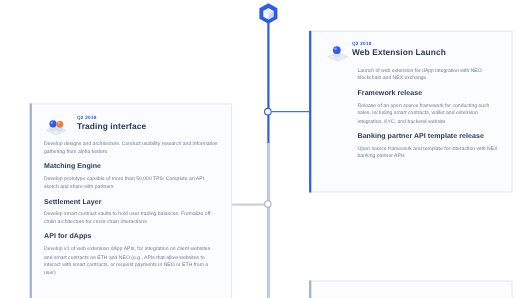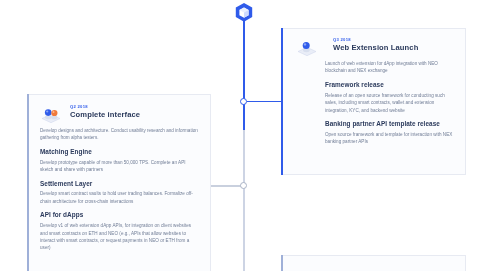--- a/index.html
+++ b/index.html
@@ -54,21 +54,21 @@
   .card-right{
     left:281px;top:28px;width:185px;height:147px;
   }
   .card-bottom{
     left:281px;top:255px;width:185px;height:40px;
   }
 
   .card-inner{padding:8px 11px 8px 14px;}
 
   .card-head{
-    display:flex;align-items:flex-start;gap:15px;
+    display:flex;align-items:flex-start;gap:2px;
   }
   .icon-3d{flex:0 0 auto;width:22px;height:18px;margin-top:2px;}
 
   .head-text{flex:1 1 auto;min-width:0;}
   .quarter{
     font-size:4.2px;
     letter-spacing:0.25px;
     color:#2f5bea;
     font-weight:bold;
     line-height:1.2;
@@ -146,21 +146,21 @@
             <ellipse cx="8.2" cy="11.2" rx="3.1" ry="2.1" fill="#d8dfee"></ellipse>
             <ellipse cx="14.2" cy="11.2" rx="3.1" ry="2.1" fill="#d8dfee"></ellipse>
             <circle cx="8.2" cy="6.6" r="3.3" fill="#2f5bea"></circle>
             <circle cx="7.2" cy="5.5" r="1.1" fill="#8aa5f5"></circle>
             <circle cx="14.4" cy="7.0" r="3.1" fill="#f07a3c"></circle>
             <circle cx="13.5" cy="6.0" r="1.0" fill="#ffb68c"></circle>
           </svg>
         </div>
         <div class="head-text">
           <div class="quarter">Q2 2018</div>
-          <div class="title">Complete interface</div>
+          <div class="title">Trading interface</div>
         </div>
       </div>
 
       <div class="lead-body">Develop designs and architecture. Conduct usability research and information gathering from alpha testers.</div>
 
       <div class="sec">
         <div class="sec-title">Matching Engine</div>
         <div class="sec-body">Develop prototype capable of more than 50,000 TPS. Complete an API sketch and share with partners</div>
       </div>
 

